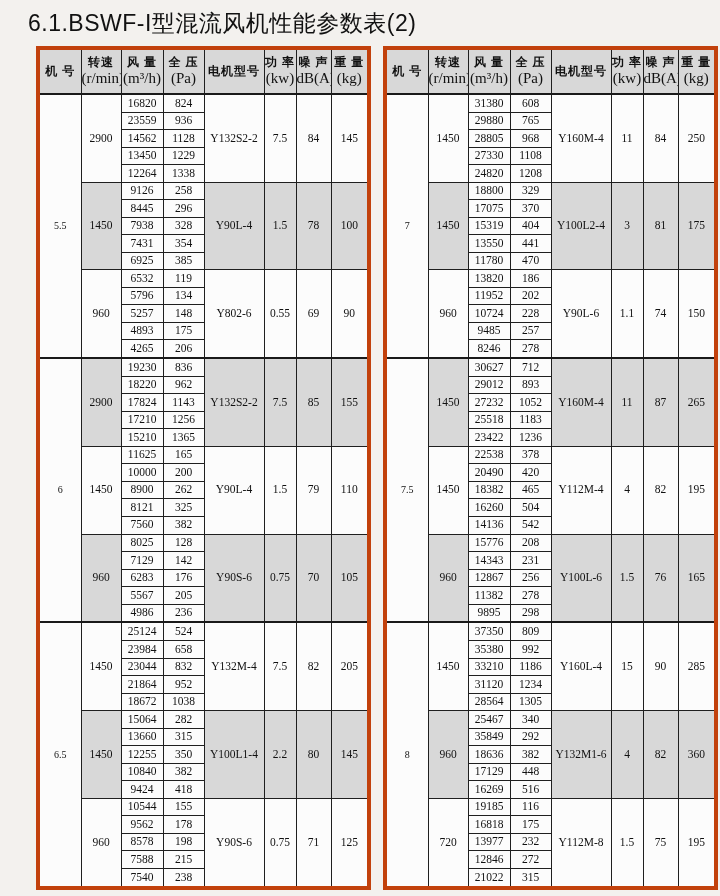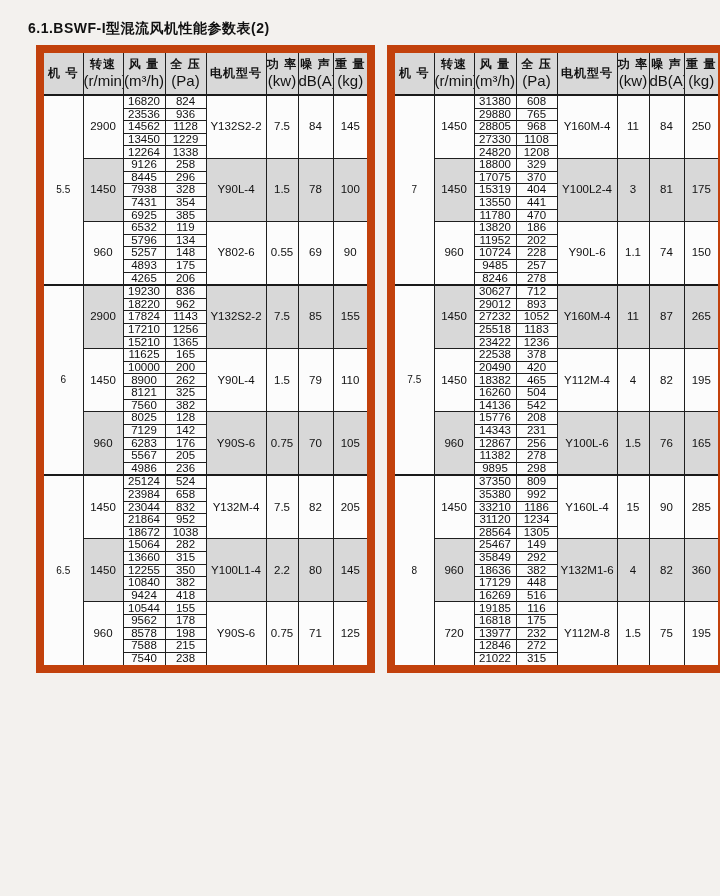--- a/index.html
+++ b/index.html
@@ -4,37 +4,38 @@
 <style>
   html,body{margin:0;padding:0;}
   body{
     width:720px;height:896px;
     background:#f3f1ee;
     font-family:"Liberation Sans","DejaVu Sans",sans-serif;
     color:#111;
     overflow:hidden;
   }
   .page-title{
-    margin:20px 0 7px 28px;
-    font-size:14px;
-    font-weight:bold;
+    margin:8px 0 7px 28px;
+    font-size:23px;
+    font-weight:normal;
     letter-spacing:0.5px;
   }
   .tables-row{
     display:flex;
     gap:12px;
     padding-left:36px;
   }
   table.fan-table{
     border-collapse:collapse;
     table-layout:fixed;
     width:331px;
-    height:628px;
+    height:844px;
     background:#fcfcfc;
-    border:8px solid #c2410c;
+    border:4px solid #c2410c;
+    font-family:Liberation Serif, serif;
   }
   table.fan-table th, table.fan-table td{
     border:1px solid #1f1f1f;
     text-align:center;
     vertical-align:middle;
     padding:0;
     overflow:hidden;
   }
   thead tr{height:46px;}
   thead th{
@@ -108,21 +109,21 @@
             <td class="machine-cell" rowspan="15">5.5</td>
             <td class="speed-cell" rowspan="5">2900</td>
             <td class="num-cell">16820</td>
             <td class="num-cell">824</td>
             <td class="motor-cell" rowspan="5">Y132S2-2</td>
             <td class="num-cell" rowspan="5">7.5</td>
             <td class="num-cell" rowspan="5">84</td>
             <td class="num-cell" rowspan="5">145</td>
           </tr>
           <tr>
-            <td class="num-cell">23536</td>
+            <td class="num-cell">23559</td>
             <td class="num-cell">936</td>
           </tr>
           <tr>
             <td class="num-cell">14562</td>
             <td class="num-cell">1128</td>
           </tr>
           <tr>
             <td class="num-cell">13450</td>
             <td class="num-cell">1229</td>
           </tr>
@@ -554,21 +555,21 @@
             <td class="num-cell">31120</td>
             <td class="num-cell">1234</td>
           </tr>
           <tr>
             <td class="num-cell">28564</td>
             <td class="num-cell">1305</td>
           </tr>
           <tr>
             <td class="speed-cell shaded" rowspan="5">960</td>
             <td class="num-cell">25467</td>
-            <td class="num-cell">149</td>
+            <td class="num-cell">340</td>
             <td class="motor-cell shaded" rowspan="5">Y132M1-6</td>
             <td class="num-cell shaded" rowspan="5">4</td>
             <td class="num-cell shaded" rowspan="5">82</td>
             <td class="num-cell shaded" rowspan="5">360</td>
           </tr>
           <tr>
             <td class="num-cell">35849</td>
             <td class="num-cell">292</td>
           </tr>
           <tr>

